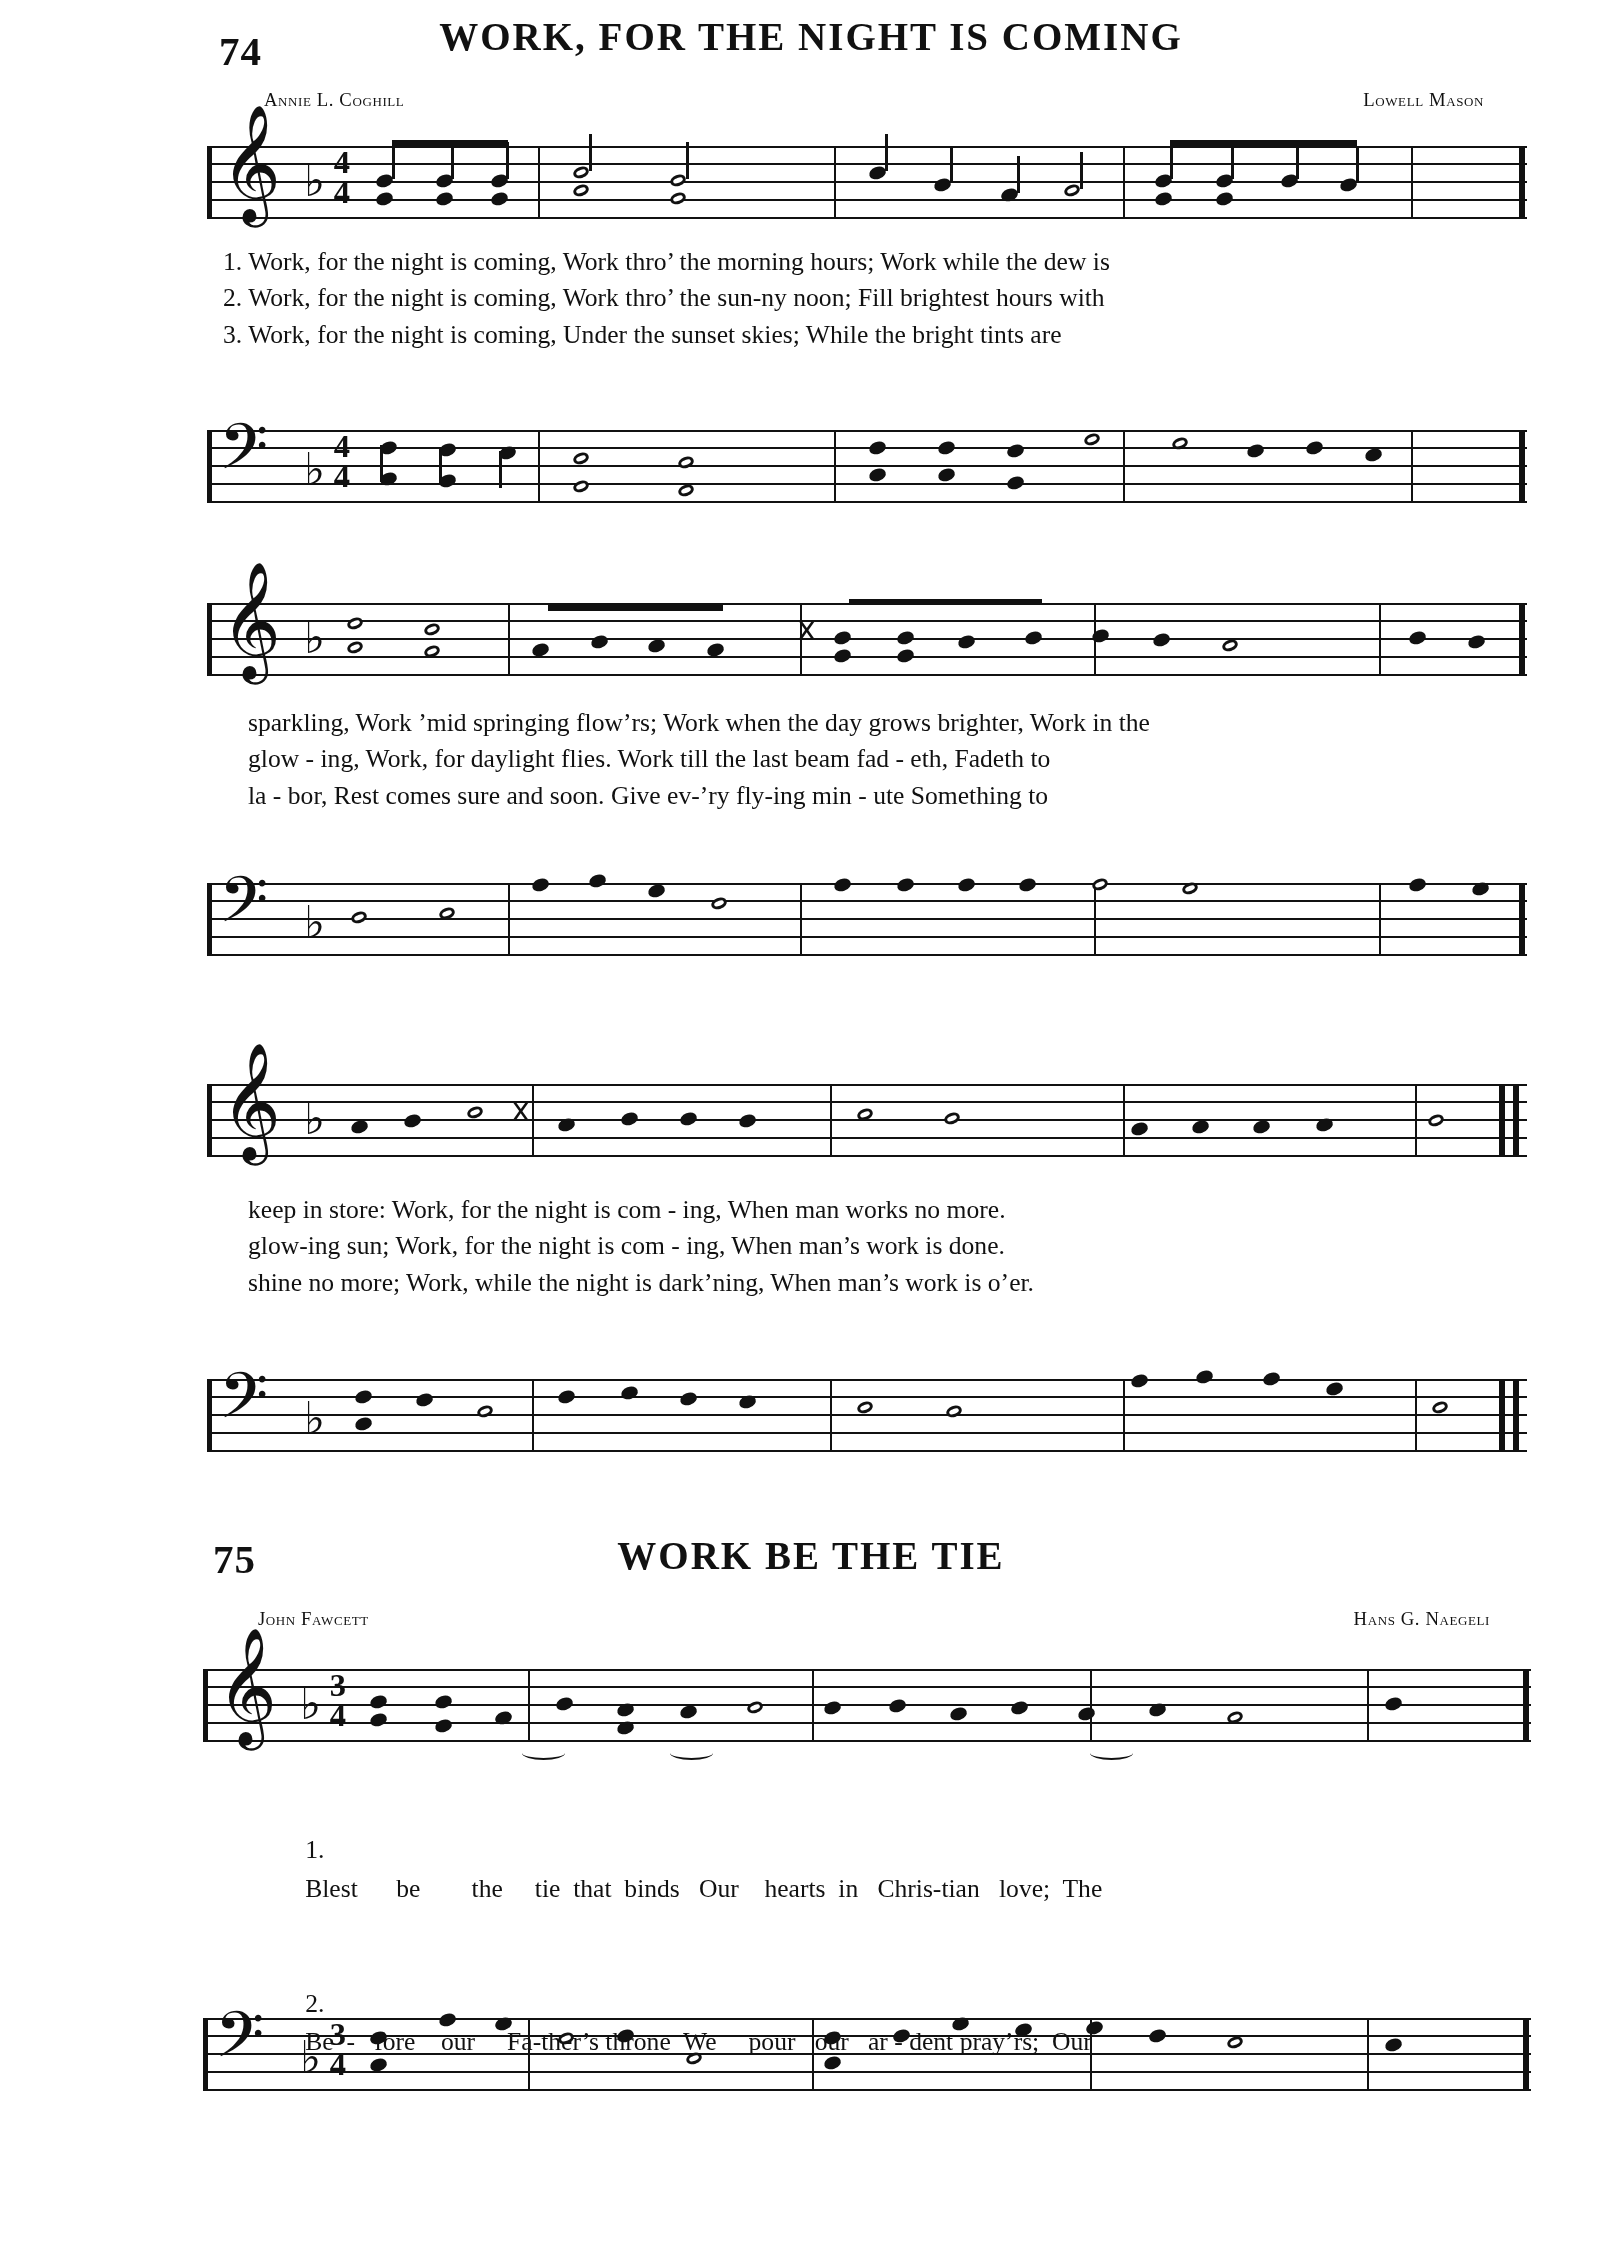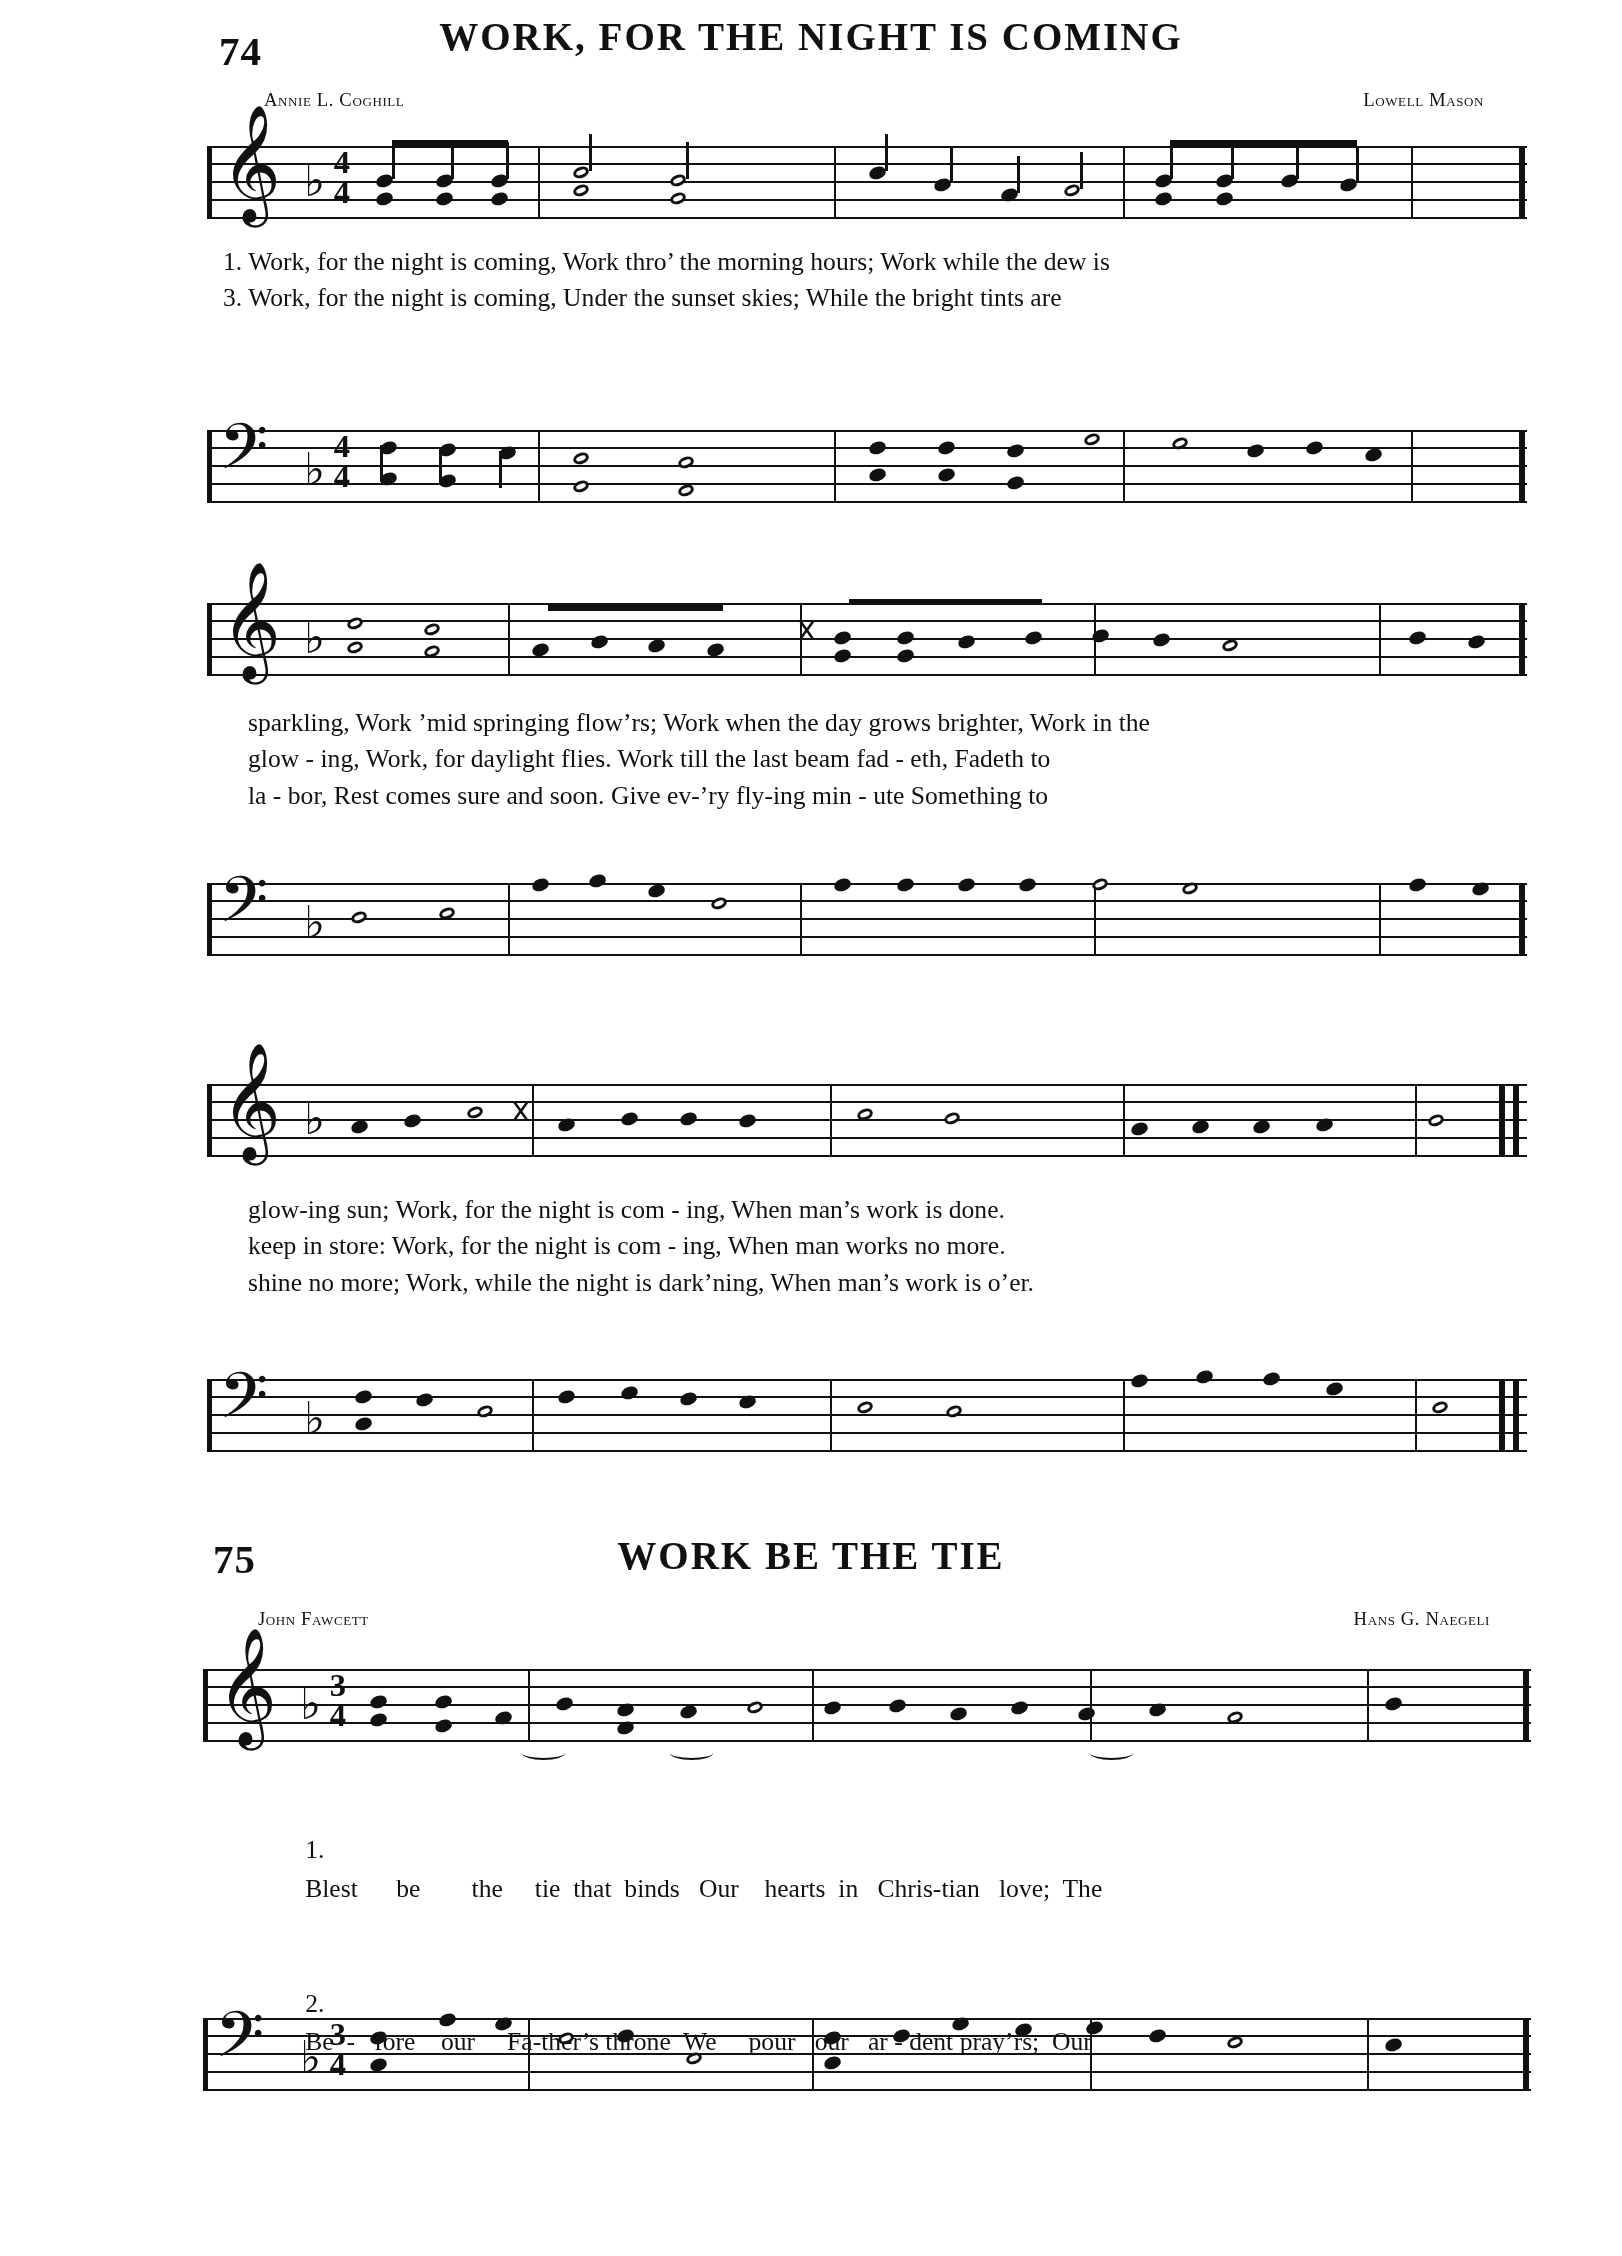--- a/index.html
+++ b/index.html
@@ -231,20 +231,24 @@
       <div class="stem" style="left:1089px; top:13.8px; height:37px;"></div>
       <div class="note" style="left:1133px; top:51px;"></div>
       <div class="stem" style="left:1149px; top:17.7px; height:37px;"></div>
       <div class="beam" style="left:963px; top:11.8px; width:187px;"></div>
     </div>
 
     <div class="lyric-block" style="left:223px; top:244px;">
       <div class="lyric-line">
         <span>1.</span>
         <span>Work, for the night is coming, Work thro’ the morning hours; Work while the dew is</span>
+      </div>
+      <div class="lyric-line">
+        <span>2.</span>
+        <span>Work, for the night is coming, Work thro’ the sun-ny noon; Fill brightest hours with</span>
       </div>
       <div class="lyric-line">
         <span>3.</span>
         <span>Work, for the night is coming,          Under the sunset skies; While the bright tints are</span>
       </div>
     </div>
 
     <div class="system" style="left:207px; top:412px; width:1320px; height:118px;">
       <div class="staff" style="top:17.7px; height:73px;">
         <div class="line" style="top:0px;"></div>
@@ -399,22 +403,22 @@
       <div class="note open" style="left:650px; top:43px;"></div>
       <div class="note open" style="left:737px; top:47px;"></div>
       <div class="note" style="left:924px; top:57px;"></div>
       <div class="note" style="left:985px; top:55px;"></div>
       <div class="note" style="left:1046px; top:55px;"></div>
       <div class="note" style="left:1109px; top:53px;"></div>
       <div class="note open" style="left:1221px; top:49px;"></div>
     </div>
 
     <div class="lyric-block" style="left:248px; top:1192px;">
+      <div class="lyric-line">keep  in  store:  Work, for the night is  com - ing, When man works no more.</div>
       <div class="lyric-line">glow-ing sun;   Work, for the night is  com - ing, When man’s work is done.</div>
-      <div class="lyric-line">keep  in  store:  Work, for the night is  com - ing, When man works no more.</div>
       <div class="lyric-line">shine no  more;  Work, while the night is dark’ning, When man’s work is o’er.</div>
     </div>
 
     <div class="system" style="left:207px; top:1361px; width:1320px; height:118px;">
       <div class="staff" style="top:17.7px; height:73px;">
         <div class="line" style="top:0px;"></div>
         <div class="line" style="top:17.7px;"></div>
         <div class="line" style="top:35px;"></div>
         <div class="line" style="top:53px;"></div>
         <div class="line" style="top:71px;"></div>

